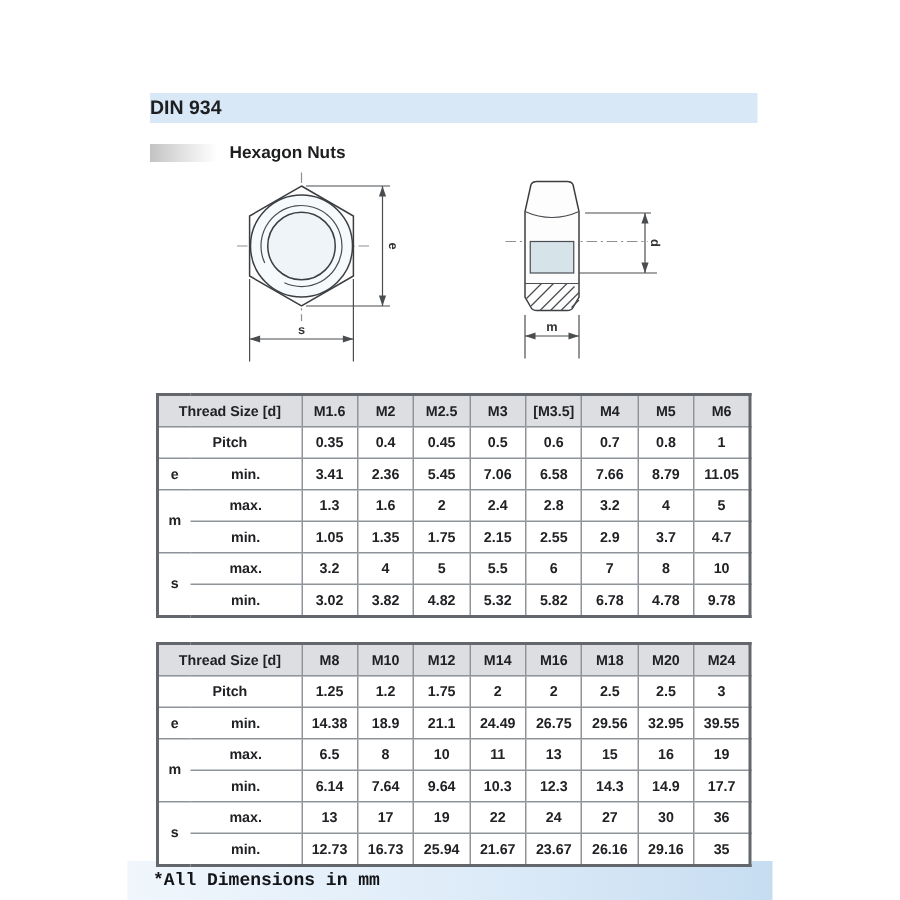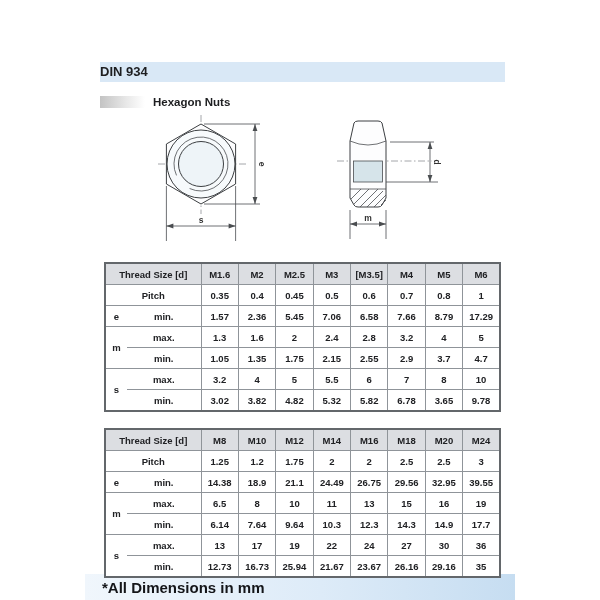--- a/index.html
+++ b/index.html
@@ -43,21 +43,21 @@
   .dim-table tr.head th{background:#dcdee2;}
   .dim-table td.grp{border-right:none;}
   .dim-table td.sub{border-left:none;}
   .c-grp{width:22px;}
   .c-sub{width:74px;}
 
   
   .footer-band{position:absolute;left:85px;top:574px;width:430px;height:26px;z-index:0;
         background:linear-gradient(90deg,#f0f6fc 0%,#ddebf8 55%,#c6ddf1 100%);
         display:flex;align-items:center;}
-  .footnote{margin-left:17px;font-size:15px;font-weight:bold;color:#141519;}
+  .footnote{margin-left:17px;font-size:12px;font-weight:bold;color:#141519;font-family:Liberation Mono, monospace;}
 </style>
 </head>
 <body>
 
 <div class="page">
 
 
   <div class="din-band">
     <span>DIN 934</span>
   </div>
@@ -150,28 +150,28 @@
           <td>0.45</td>
           <td>0.5</td>
           <td>0.6</td>
           <td>0.7</td>
           <td>0.8</td>
           <td>1</td>
         </tr>
         <tr>
           <td rowspan="1" class="grp">e</td>
           <td class="sub">min.</td>
-          <td>1.57</td>
+          <td>3.41</td>
           <td>2.36</td>
           <td>5.45</td>
           <td>7.06</td>
           <td>6.58</td>
           <td>7.66</td>
           <td>8.79</td>
-          <td>17.29</td>
+          <td>11.05</td>
         </tr>
         <tr>
           <td rowspan="2" class="grp">m</td>
           <td class="sub">max.</td>
           <td>1.3</td>
           <td>1.6</td>
           <td>2</td>
           <td>2.4</td>
           <td>2.8</td>
           <td>3.2</td>
@@ -202,21 +202,21 @@
           <td>10</td>
         </tr>
         <tr>
           <td class="sub">min.</td>
           <td>3.02</td>
           <td>3.82</td>
           <td>4.82</td>
           <td>5.32</td>
           <td>5.82</td>
           <td>6.78</td>
-          <td>3.65</td>
+          <td>4.78</td>
           <td>9.78</td>
         </tr>
       </tbody>
   </table>
 
   <table class="dim-table t2">
     <colgroup>
         <col class="c-grp">
         <col class="c-sub">
         <col span="8">

